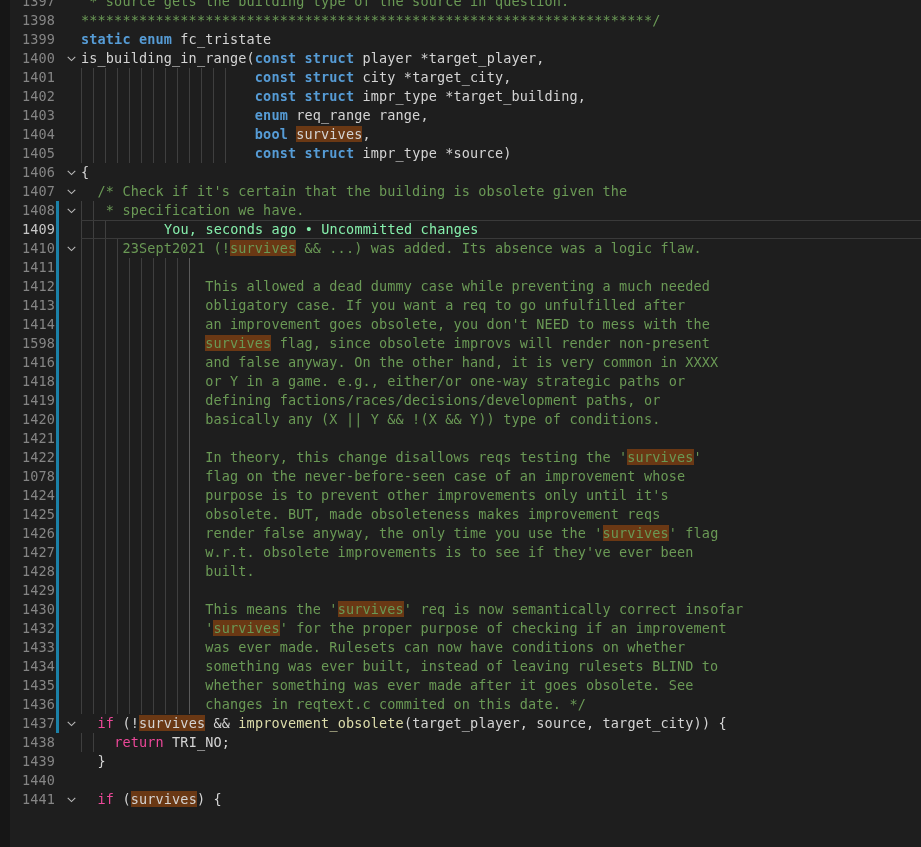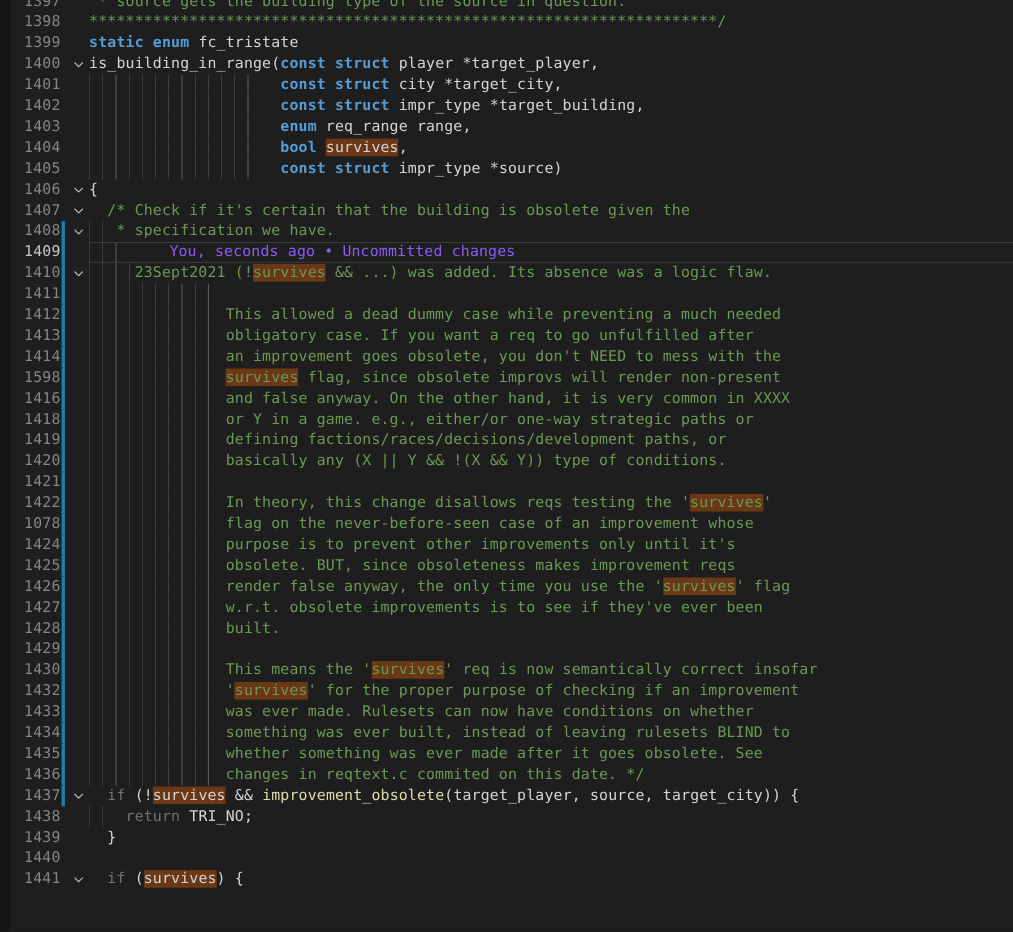--- a/index.html
+++ b/index.html
@@ -16,28 +16,28 @@
   .partial .num,.partial .code{transform:translateY(-8px);}
   .num{flex:0 0 45px;margin-left:10px;text-align:right;color:#858585;user-select:none;}
   .row.current .num{color:#c6c6c6;}
   .bar{flex:0 0 6px;position:relative;}
   .bar.on::before{content:"";position:absolute;left:1px;top:0;width:3px;height:19px;background:#1b81a8;}
   .fold{flex:0 0 20px;display:flex;align-items:center;justify-content:center;}
   .code{position:relative;flex:1;white-space:pre;z-index:1;}
   .c{color:#6a9955;}
   .k{color:#569cd6;font-weight:bold;}
   .p{color:#d4d4d4;}
-  .m{color:#737373;}
+  .m{color:#ec4899;}
   .fn{color:#dcdcaa;}
   .hl{background:#6a3814;}
   .guides{position:absolute;top:0;bottom:0;left:81px;z-index:0;
     background:repeating-linear-gradient(to right,#3f3f3f 0 1px,transparent 1px 12px);}
   .active-guide{position:absolute;top:0;bottom:0;width:1px;background:#5a5a5a;z-index:0;}
   .cl-border{position:absolute;left:81px;right:0;height:1px;background:#3a3a3a;}
-  .blame{position:absolute;left:154px;top:0;color:#8b5cf6;white-space:pre;}
+  .blame{position:absolute;left:164px;top:0;color:#86efac;white-space:pre;}
 </style>
 </head>
 <body>
 
 <div id="editor">
   <div class="strip"></div>
   <div id="lines">
       <div class="row partial">
         <span class="num">1397</span>
         <span class="bar"></span>
@@ -256,21 +256,21 @@
         <span class="bar on"></span>
         <span class="fold"></span>
         <span class="code"><span class="c">               </span><span class="c">purpose is to prevent other improvements only until it's</span></span>
       </div>
       <div class="row">
         <div class="guides" style="width: 112px;"></div>
         <div class="active-guide" style="left: 189px;"></div>
         <span class="num">1425</span>
         <span class="bar on"></span>
         <span class="fold"></span>
-        <span class="code"><span class="c">               </span><span class="c">obsolete. BUT, since obsoleteness makes improvement reqs</span></span>
+        <span class="code"><span class="c">               </span><span class="c">obsolete. BUT, made obsoleteness makes improvement reqs</span></span>
       </div>
       <div class="row">
         <div class="guides" style="width: 112px;"></div>
         <div class="active-guide" style="left: 189px;"></div>
         <span class="num">1426</span>
         <span class="bar on"></span>
         <span class="fold"></span>
         <span class="code"><span class="c">               </span><span class="c">render false anyway, the only time you use the '</span><span class="c hl">survives</span><span class="c">' flag</span></span>
       </div>
       <div class="row">

